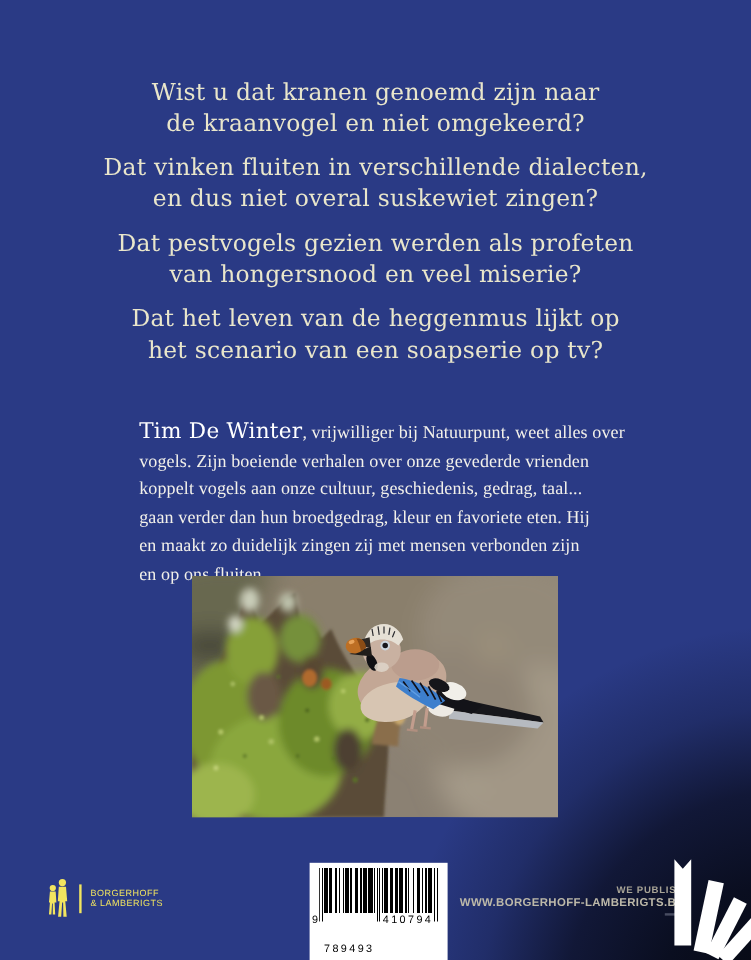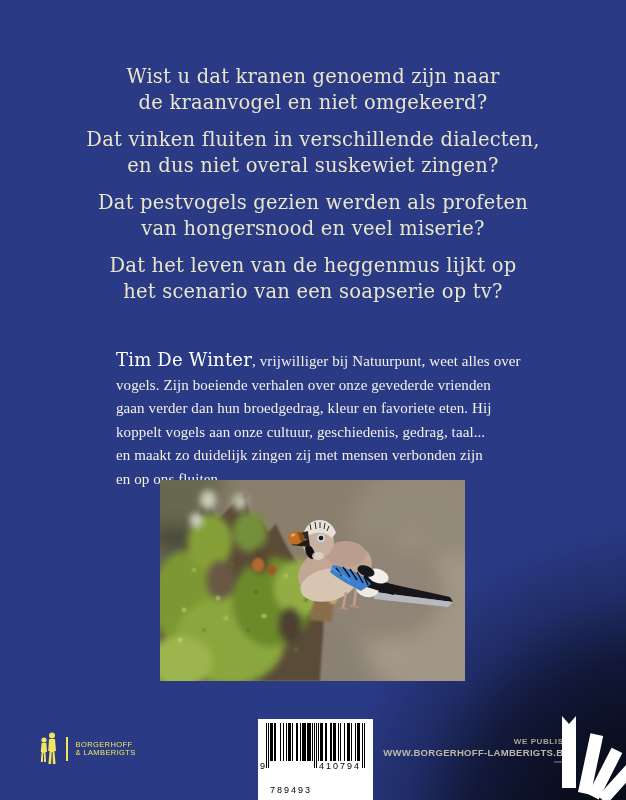--- a/index.html
+++ b/index.html
@@ -82,22 +82,22 @@
       <span>Dat het leven van de heggenmus lijkt op</span><br>
       <span>het scenario van een soapserie op tv?</span>
     </p>
   </div>
 
   <div class="blurb">
     <div>
       <span class="author">Tim De Winter</span><span>, vrijwilliger bij Natuurpunt, weet alles over</span>
     </div>
     <div>vogels. Zijn boeiende verhalen over onze gevederde vrienden</div>
+    <div>koppelt vogels aan onze cultuur, geschiedenis, gedrag, taal...</div>
     <div>gaan verder dan hun broedgedrag, kleur en favoriete eten. Hij</div>
-    <div>koppelt vogels aan onze cultuur, geschiedenis, gedrag, taal...</div>
     <div>en maakt zo duidelijk zingen zij met mensen verbonden zijn</div>
     <div>en op ons fluiten.</div>
   </div>
 
   <div class="photo">
     <svg width="305" height="201" viewBox="0 0 305 201" role="img" aria-label="Vlaamse gaai met eikel in de snavel op een bemoste boomstronk">
       <defs>
         <filter id="b10" x="-40%" y="-40%" width="180%" height="180%">
             <feGaussianBlur stdDeviation="10"></feGaussianBlur>
           </filter>

